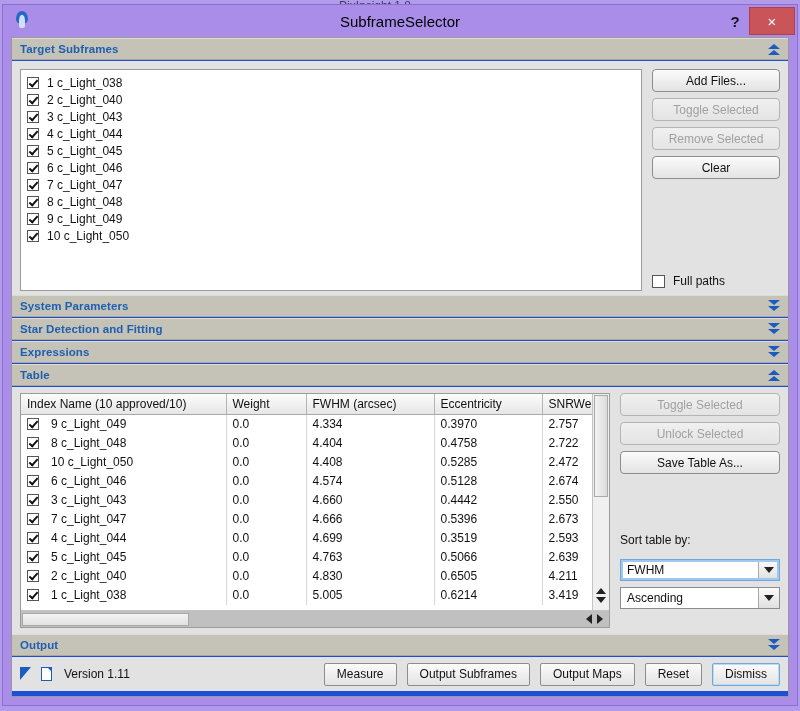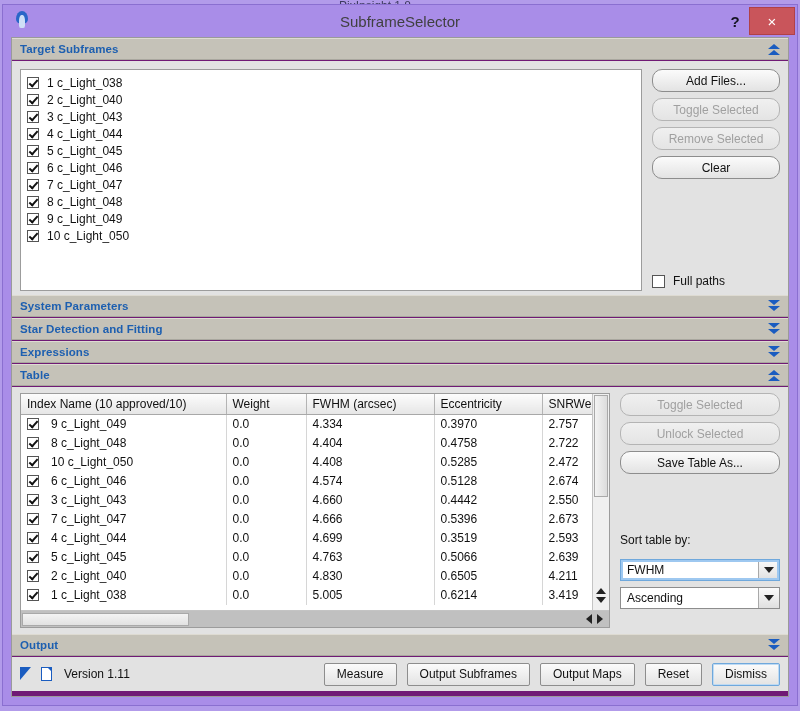--- a/index.html
+++ b/index.html
@@ -71,21 +71,21 @@
     left: 10px; top: 7px;
     width: 6px; height: 13px;
     background: #cfe0f7;
     border-radius: 40% 40% 30% 30% / 45% 45% 20% 20%;
   }
   .win-title {
     position: absolute;
     left: 0; right: 0;
     text-align: center;
     font-size: 15px;
-    color: #404040;
+    color: #000000;
     font-family: "Liberation Sans", sans-serif;
     pointer-events: none;
   }
   .title-btns {
     margin-left: auto;
     display: flex;
     align-items: center;
     height: 32px;
   }
   .help-btn {
@@ -111,21 +111,21 @@
     display: flex;
     align-items: center;
     justify-content: center;
     cursor: pointer;
   }
 
   
   .client {
     flex: 1 1 auto;
     margin: 0 8px 8px 8px;
-    background: #701a75;
+    background: #1d4ed8;
     border: 1px solid #9a9a9a;
     box-sizing: border-box;
     display: flex;
     flex-direction: column;
     padding: 0;
     overflow: hidden;
   }
 
   
   .section-bar {
@@ -218,21 +218,21 @@
     margin-left: 10px;
     display: flex;
     flex-direction: column;
     height: 222px;
   }
   .btn {
     height: 23px;
     margin-bottom: 6px;
     background: linear-gradient(#fbfbfb, #e3e3e3);
     border: 1px solid #8d8d8d;
-    border-radius: 10px;
+    border-radius: 4px;
     box-sizing: border-box;
     font-size: 12px;
     color: #111;
     display: flex;
     align-items: center;
     justify-content: center;
     cursor: pointer;
     font-family: "Liberation Sans", sans-serif;
   }
   .btn.disabled {

